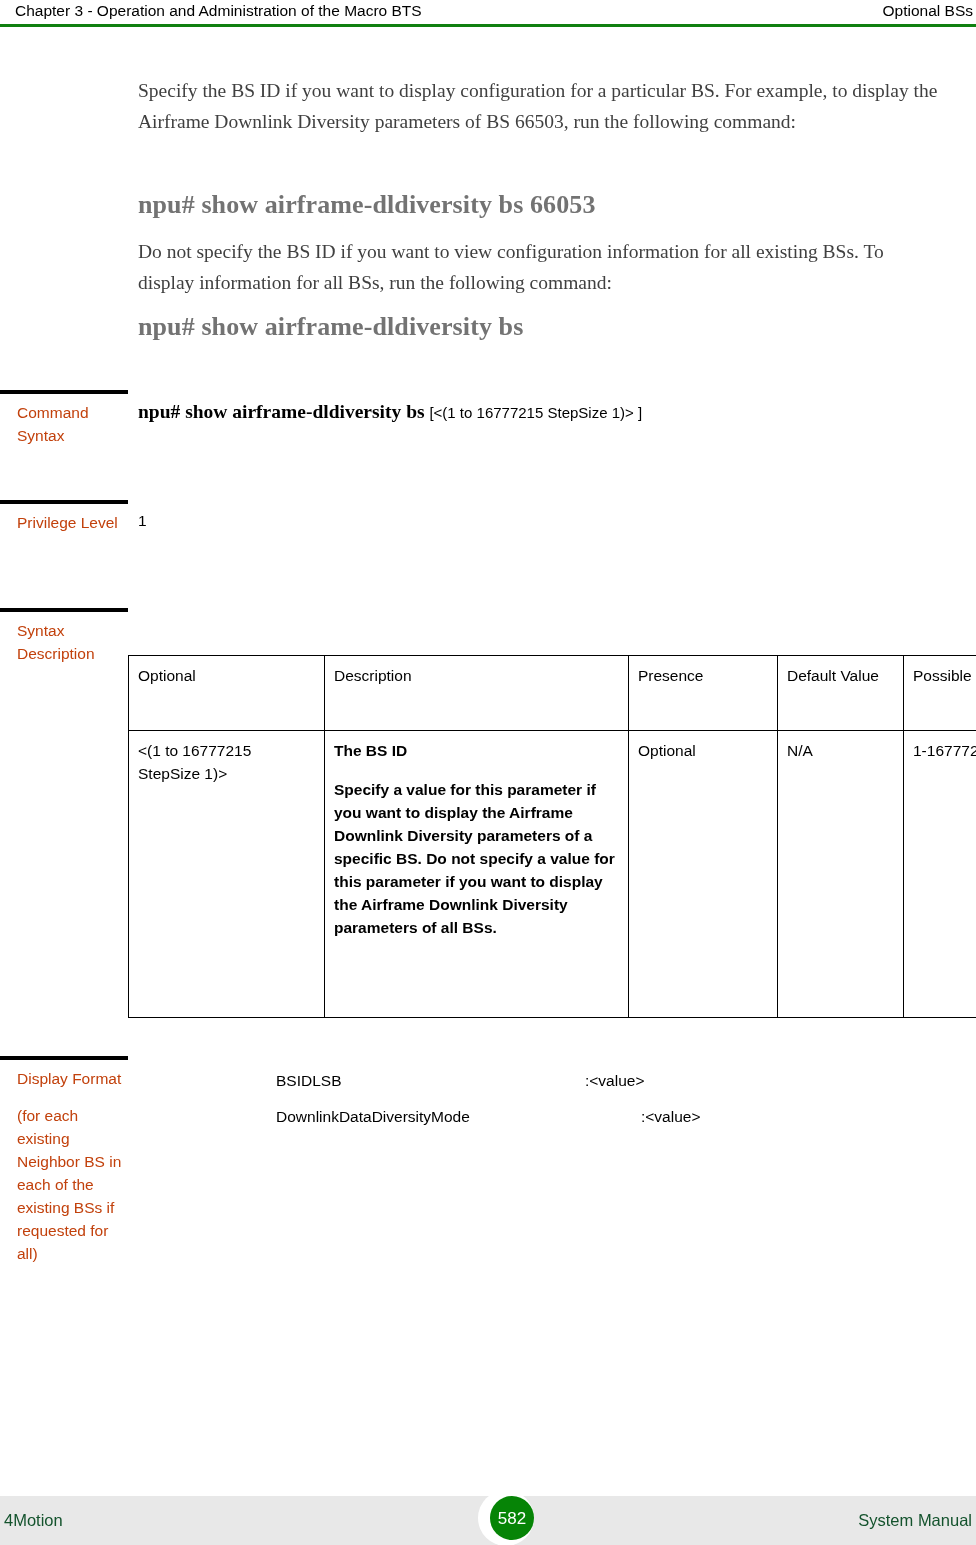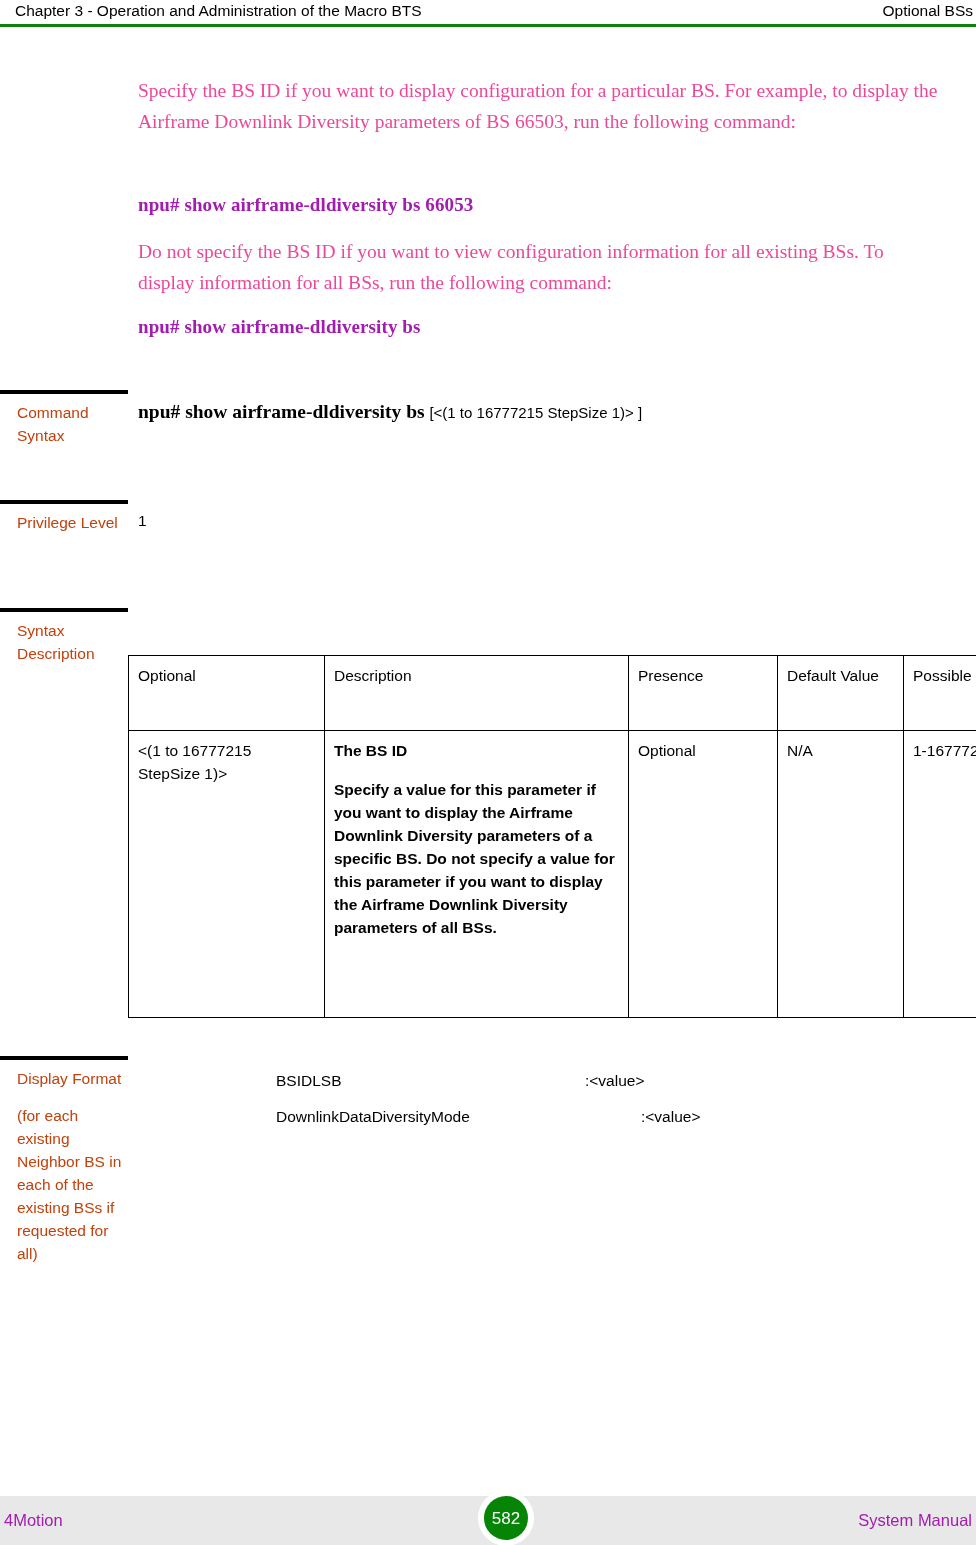--- a/index.html
+++ b/index.html
@@ -51,30 +51,30 @@
   .body-col {
     position: absolute;
     left: 138px;
     width: 800px;
   }
   p.para {
     margin: 0;
     font-family: "Liberation Serif", serif;
     font-size: 19.5px;
     line-height: 30.5px;
-    color: #ec4899;
+    color: #404040;
     text-align: left;
   }
   p.cmd {
     margin: 0;
     font-family: "Liberation Serif", serif;
     font-weight: bold;
-    font-size: 19px;
+    font-size: 26px;
     line-height: 30px;
-    color: #a21caf;
+    color: #737373;
     letter-spacing: 0.1px;
   }
 
   
   .field {
     position: absolute;
     left: 0;
     width: 976px;
   }
   .field .rule {
@@ -175,37 +175,37 @@
     top: 1496px;
     height: 49px;
     background: #e8e8e8;
   }
   .footer-link {
     position: absolute;
     top: 14px;
     font-family: "Liberation Sans", sans-serif;
     font-size: 16.5px;
     line-height: 20px;
-    color: #a21caf;
+    color: #14532d;
     white-space: nowrap;
     text-decoration: none;
   }
   .footer-link.left  { left: 4px; }
   .footer-link.right { right: 4px; }
   .page-number-badge {
     position: absolute;
     left: 478px;
     top: 1490px;
     width: 56px;
     height: 56px;
     border-radius: 50%;
     background: #ffffff;
     display: flex;
     align-items: center;
-    justify-content: center;
+    justify-content: flex-end;
   }
   .page-number-badge .disc {
     width: 44px;
     height: 44px;
     border-radius: 50%;
     background: #068406;
     color: #ffffff;
     display: flex;
     align-items: center;
     justify-content: center;

